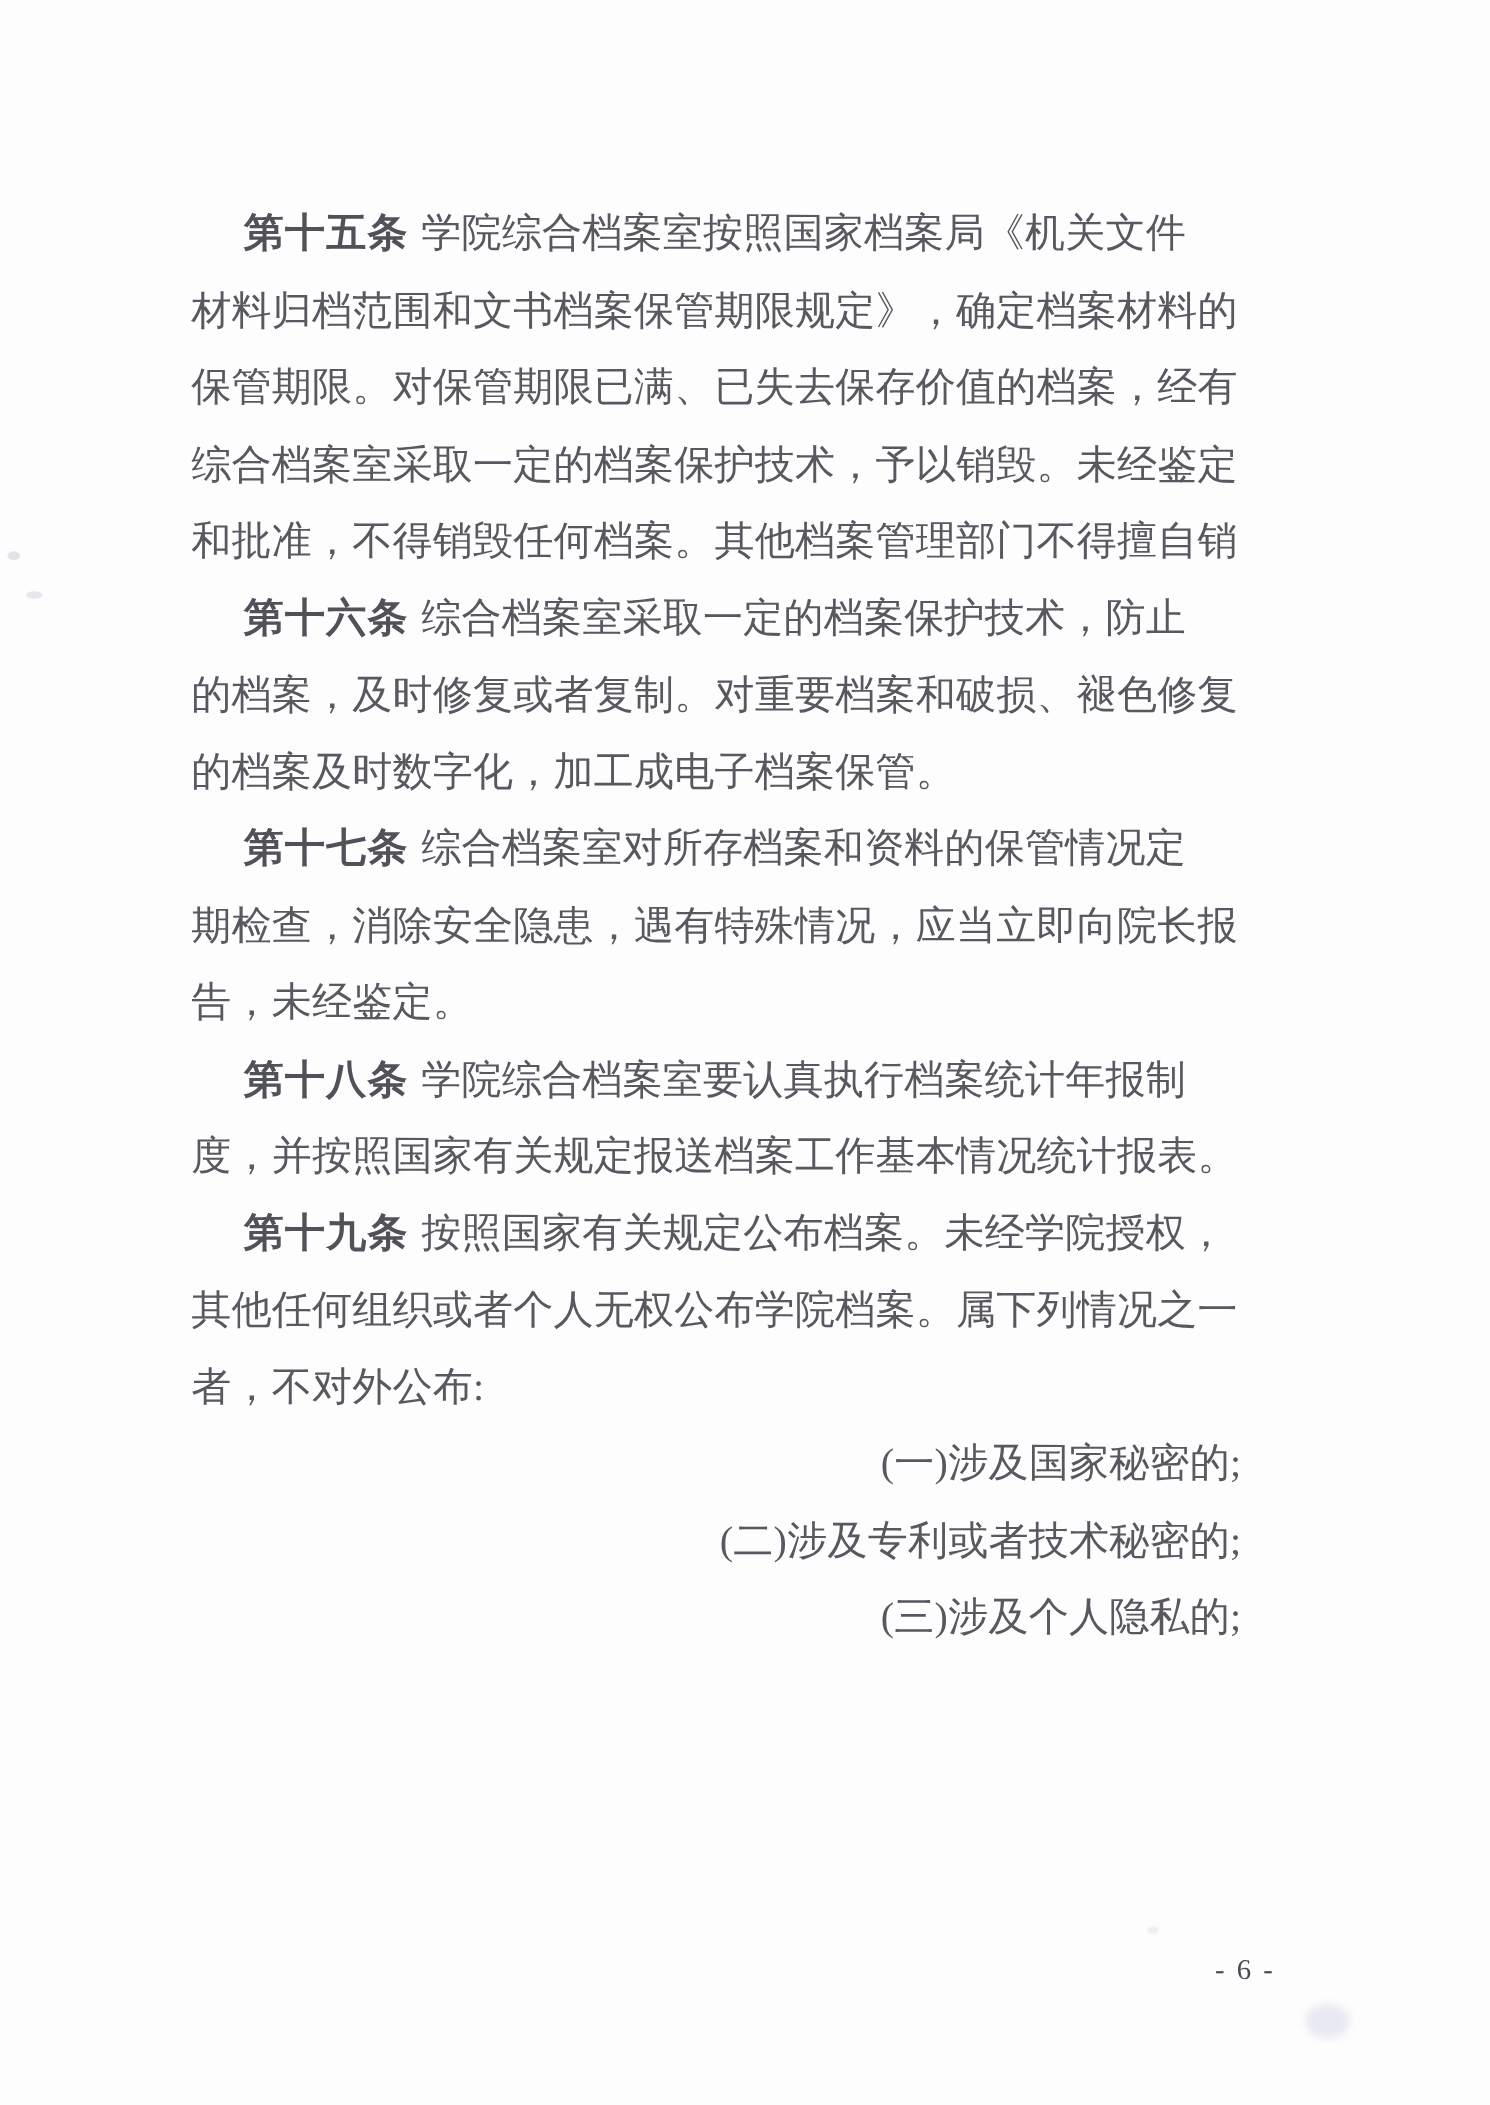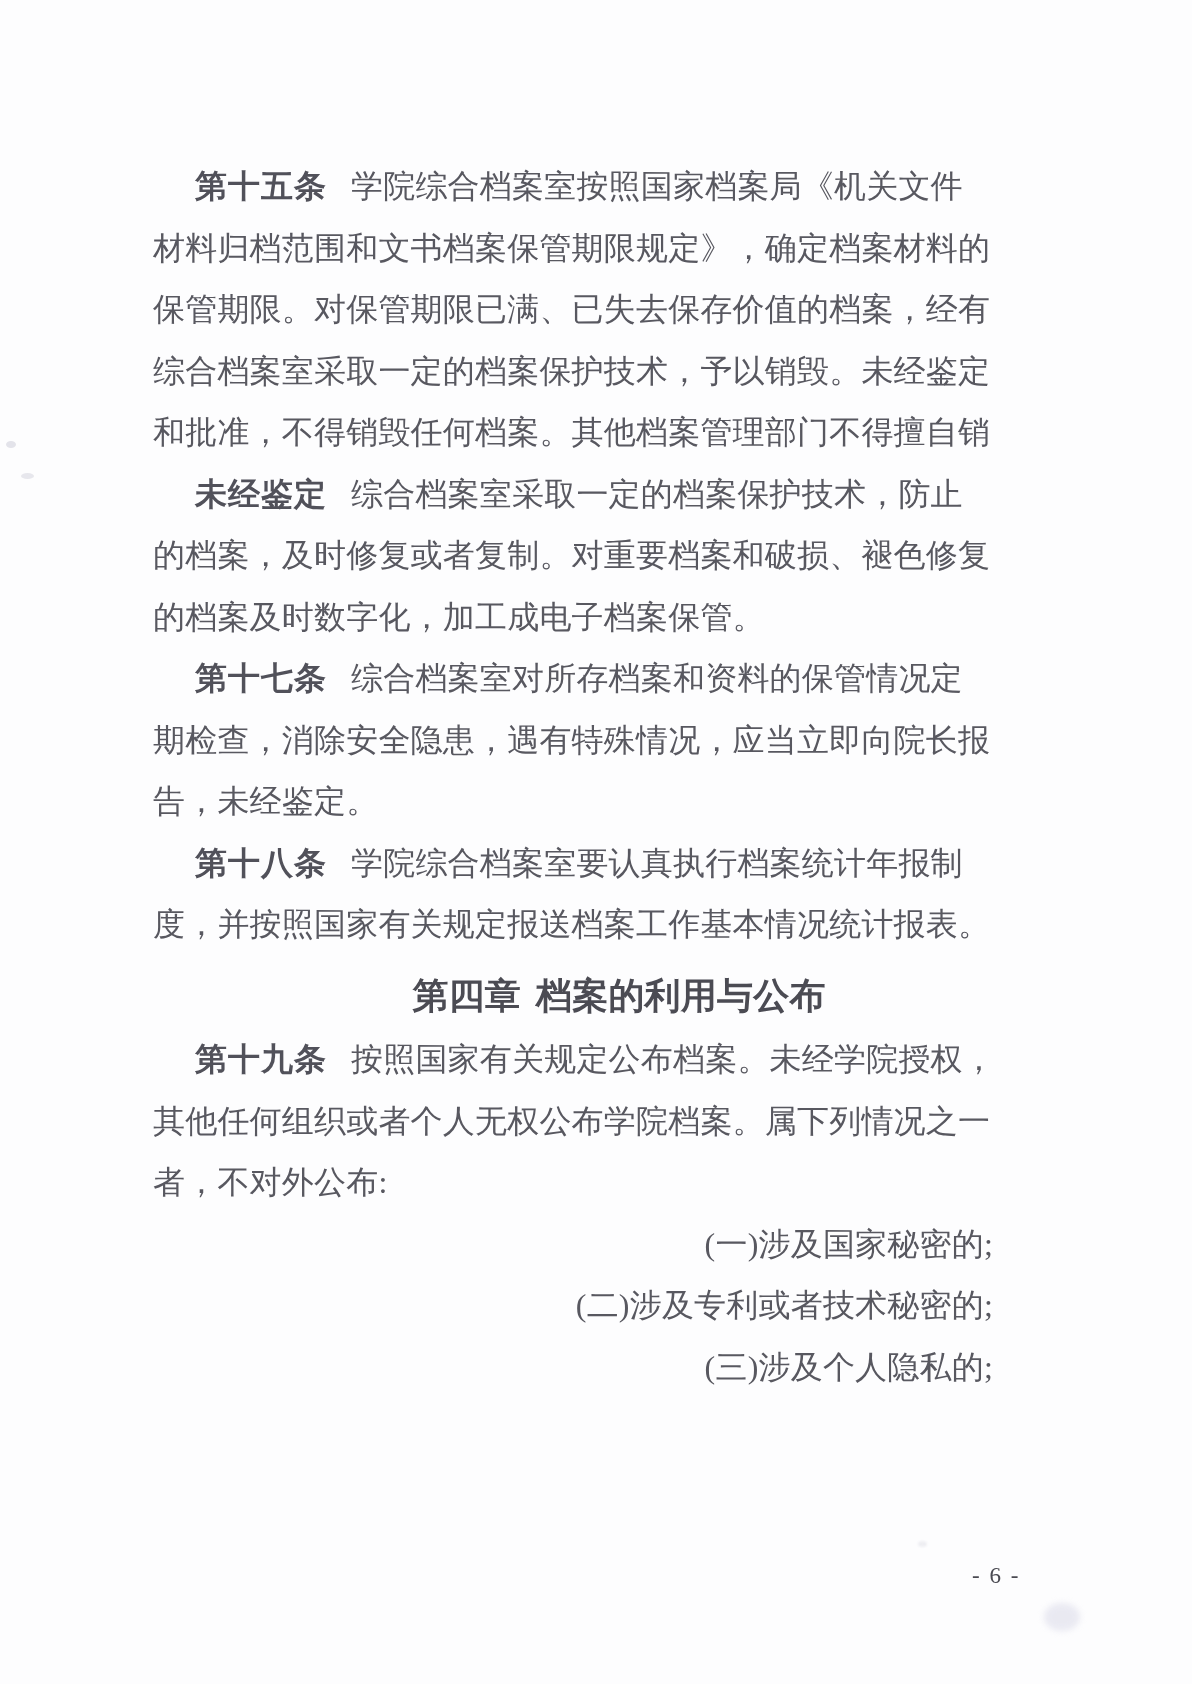--- a/index.html
+++ b/index.html
@@ -3,21 +3,21 @@
 <meta charset="utf-8">
 <style>
   html,body{margin:0;padding:0;}
   body{width:1192px;height:1684px;position:relative;overflow:hidden;
        background:#fcfcfd;font-family:"Liberation Serif","DejaVu Serif",serif;}
   .sheet{position:absolute;inset:0;background:#fdfdfe;}
   .doc{position:absolute;left:153px;top:156px;width:840px;
        font-size:32px;letter-spacing:0.2px;color:var(--body-color,#585860);}
   .line{height:61.5px;line-height:61.5px;white-space:nowrap;}
   .line.first{padding-left:42px;}
-  .lead{font-weight:600;letter-spacing:1px;margin-right:24px;color:var(--lead-color,#51515a);}
+  .lead{font-weight:600;letter-spacing:1px;margin-right:10px;color:var(--lead-color,#51515a);}
   .heading-line{height:61.5px;line-height:61.5px;margin-top:9px;margin-bottom:3px;
        text-align:center;position:relative;left:46px;
        font-family:"DejaVu Sans","Liberation Sans",sans-serif;
        font-weight:bold;font-size:36px;color:var(--heading-color,#4b4b53);}
   .heading-line .h-lead{margin-right:15px;}
   .line.list{padding-left:50px;text-align:right;}
   .page-number{position:absolute;left:972px;top:1563px;font-size:23px;
        letter-spacing:2px;color:var(--pageno-color,#4a4a52);}
   .artifact{position:absolute;border-radius:50%;pointer-events:none;}
   .a1{left:6px;top:441px;width:10px;height:7px;background:#cdcdd8;opacity:.55;}
@@ -28,29 +28,28 @@
 </head>
 <body style="--body-color: #585860; --lead-color: #51515a; --heading-color: #4b4b53; --pageno-color: #4a4a52;">
 
 <div class="sheet">
   <div class="doc">
       <div class="line first"><span class="lead">第十五条</span>学院综合档案室按照国家档案局《机关文件</div>
       <div class="line">材料归档范围和文书档案保管期限规定》，确定档案材料的</div>
       <div class="line">保管期限。对保管期限已满、已失去保存价值的档案，经有</div>
       <div class="line">综合档案室采取一定的档案保护技术，予以销毁。未经鉴定</div>
       <div class="line">和批准，不得销毁任何档案。其他档案管理部门不得擅自销</div>
-      <div class="line first"><span class="lead">未经鉴定</span>综合档案室采取一定的档案保护技术，防止</div>
+      <div class="line first"><span class="lead">第十六条</span>综合档案室采取一定的档案保护技术，防止</div>
       <div class="line">的档案，及时修复或者复制。对重要档案和破损、褪色修复</div>
       <div class="line">的档案及时数字化，加工成电子档案保管。</div>
       <div class="line first"><span class="lead">第十七条</span>综合档案室对所存档案和资料的保管情况定</div>
       <div class="line">期检查，消除安全隐患，遇有特殊情况，应当立即向院长报</div>
       <div class="line">告，未经鉴定。</div>
       <div class="line first"><span class="lead">第十八条</span>学院综合档案室要认真执行档案统计年报制</div>
       <div class="line">度，并按照国家有关规定报送档案工作基本情况统计报表。</div>
-      <div class="heading-line"><span class="h-lead">第四章</span><span>档案的利用与公布</span></div>
       <div class="line first"><span class="lead">第十九条</span>按照国家有关规定公布档案。未经学院授权，</div>
       <div class="line">其他任何组织或者个人无权公布学院档案。属下列情况之一</div>
       <div class="line">者，不对外公布:</div>
       <div class="line list">(一)涉及国家秘密的;</div>
       <div class="line list">(二)涉及专利或者技术秘密的;</div>
       <div class="line list">(三)涉及个人隐私的;</div>
     </div>
   <div class="page-number">- 6 -</div>
   <div class="artifact a1"></div>
   <div class="artifact a2"></div>

